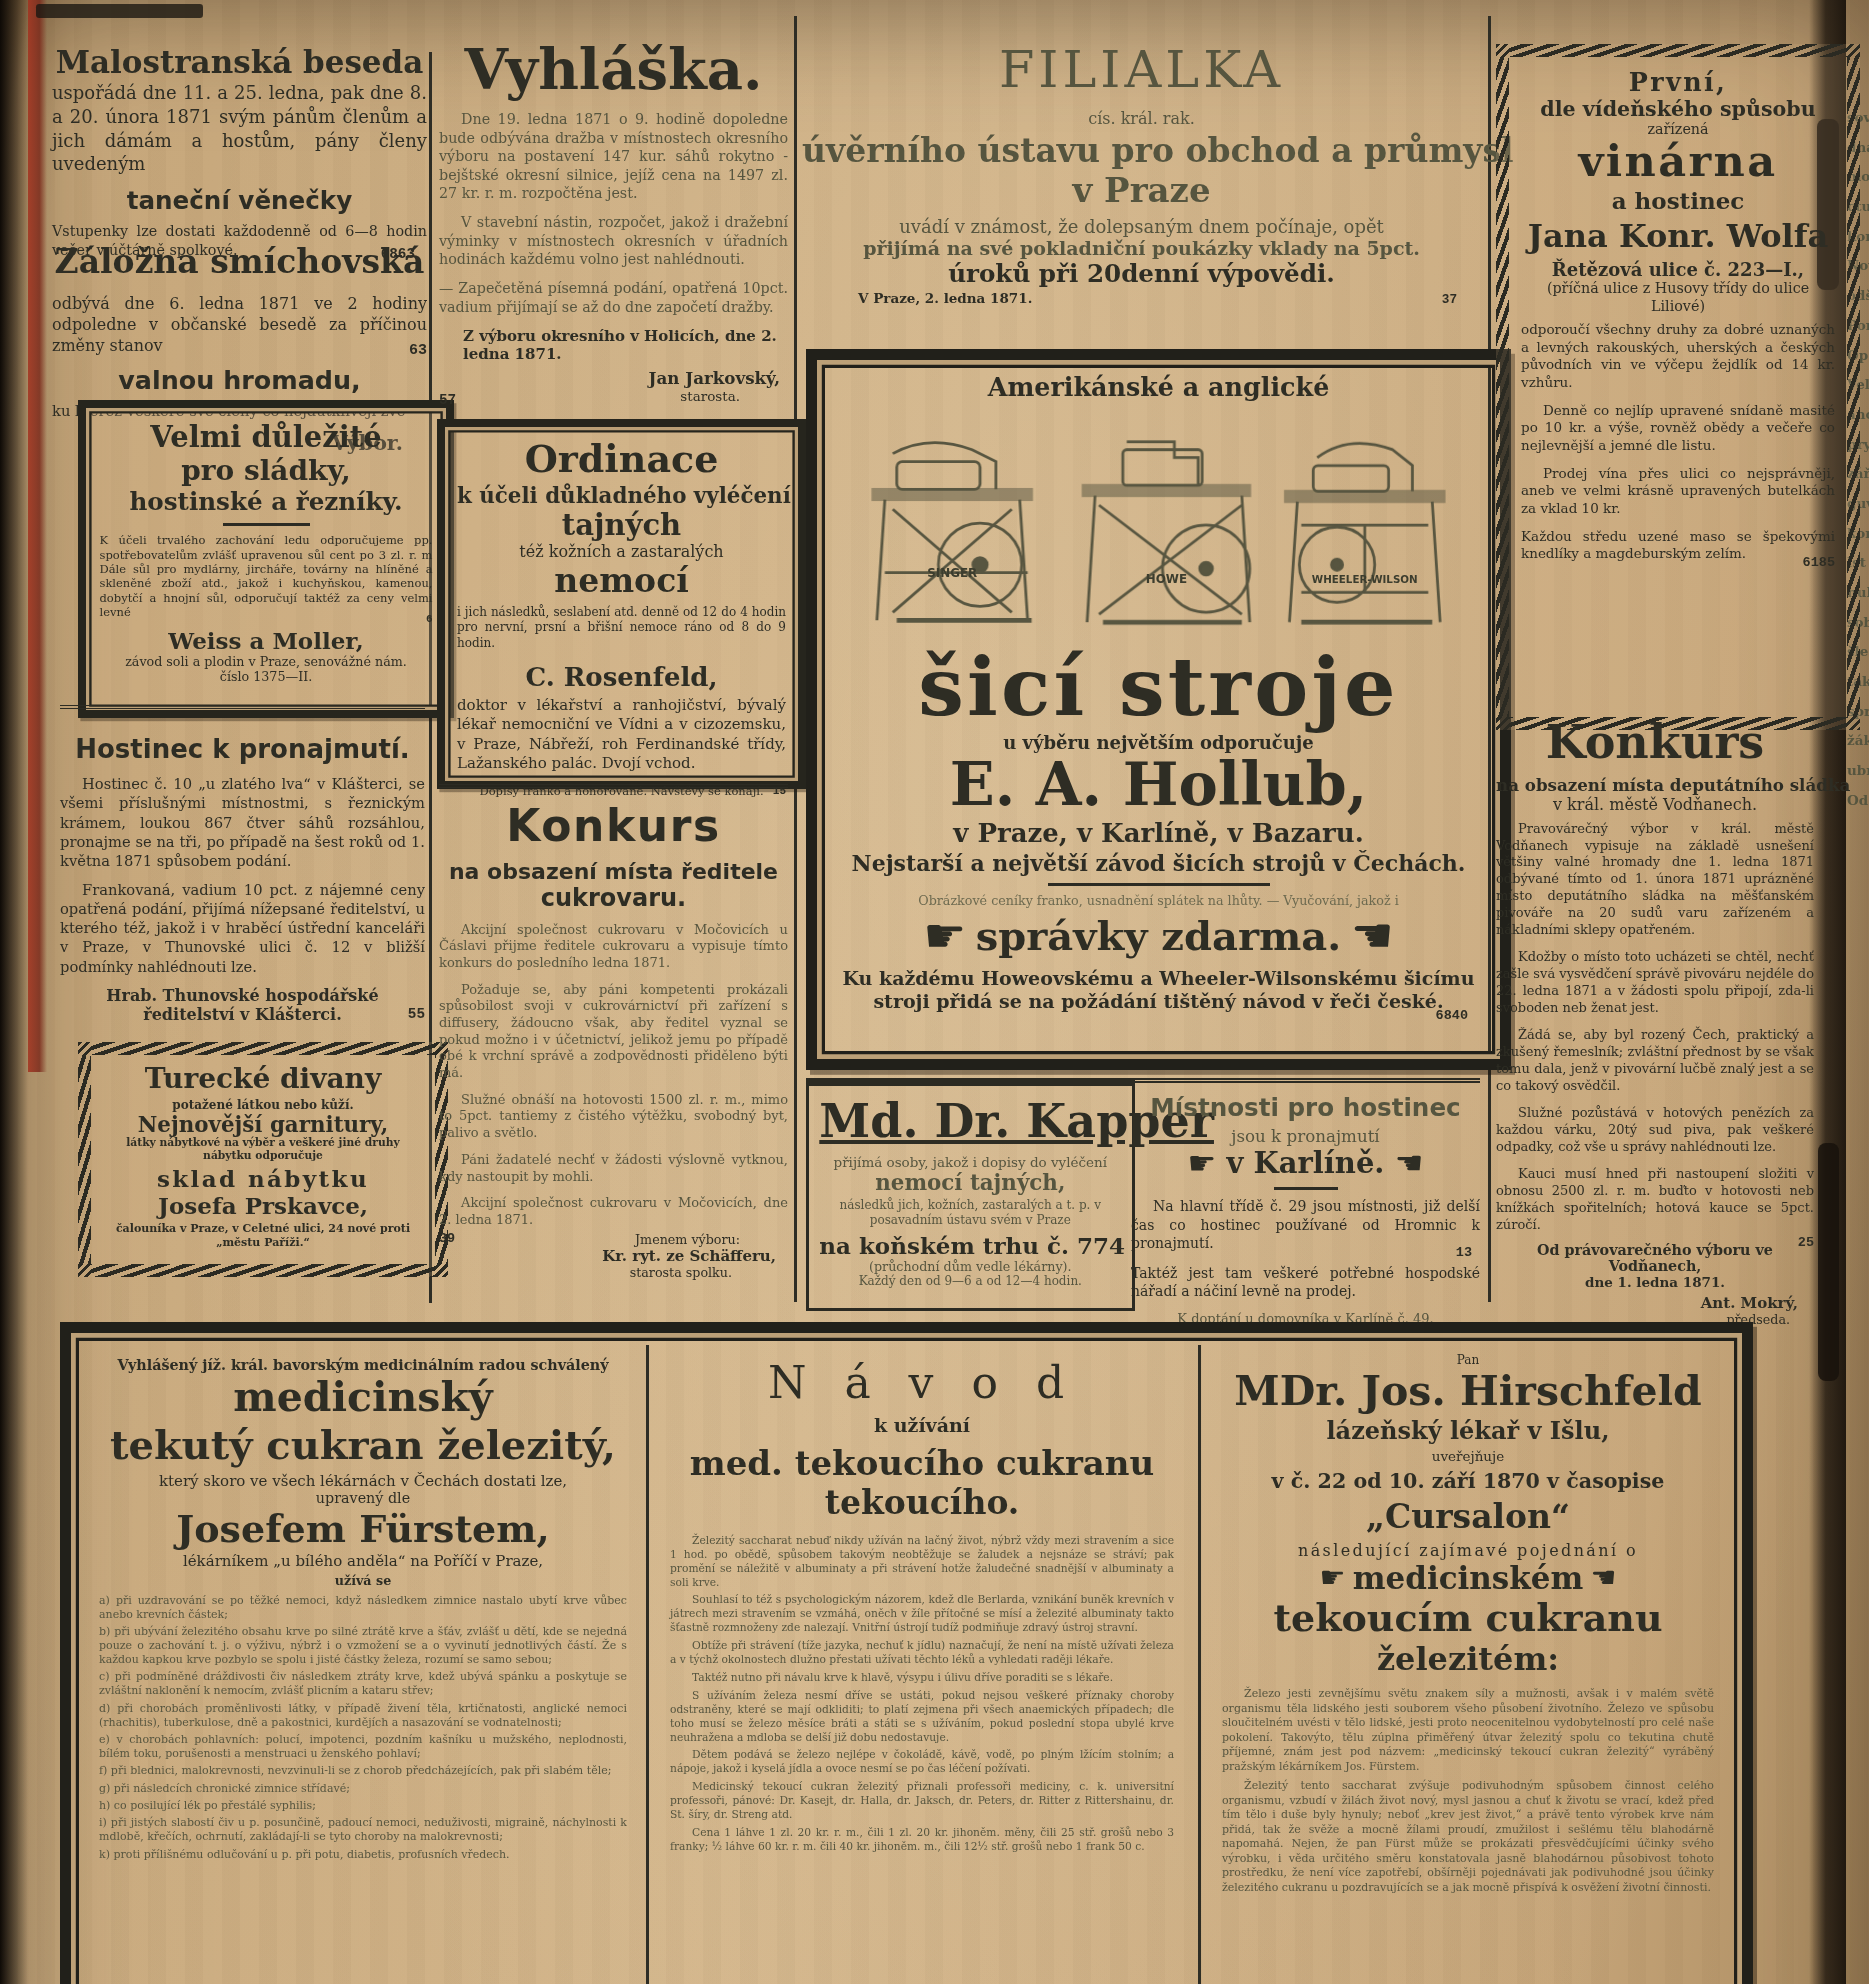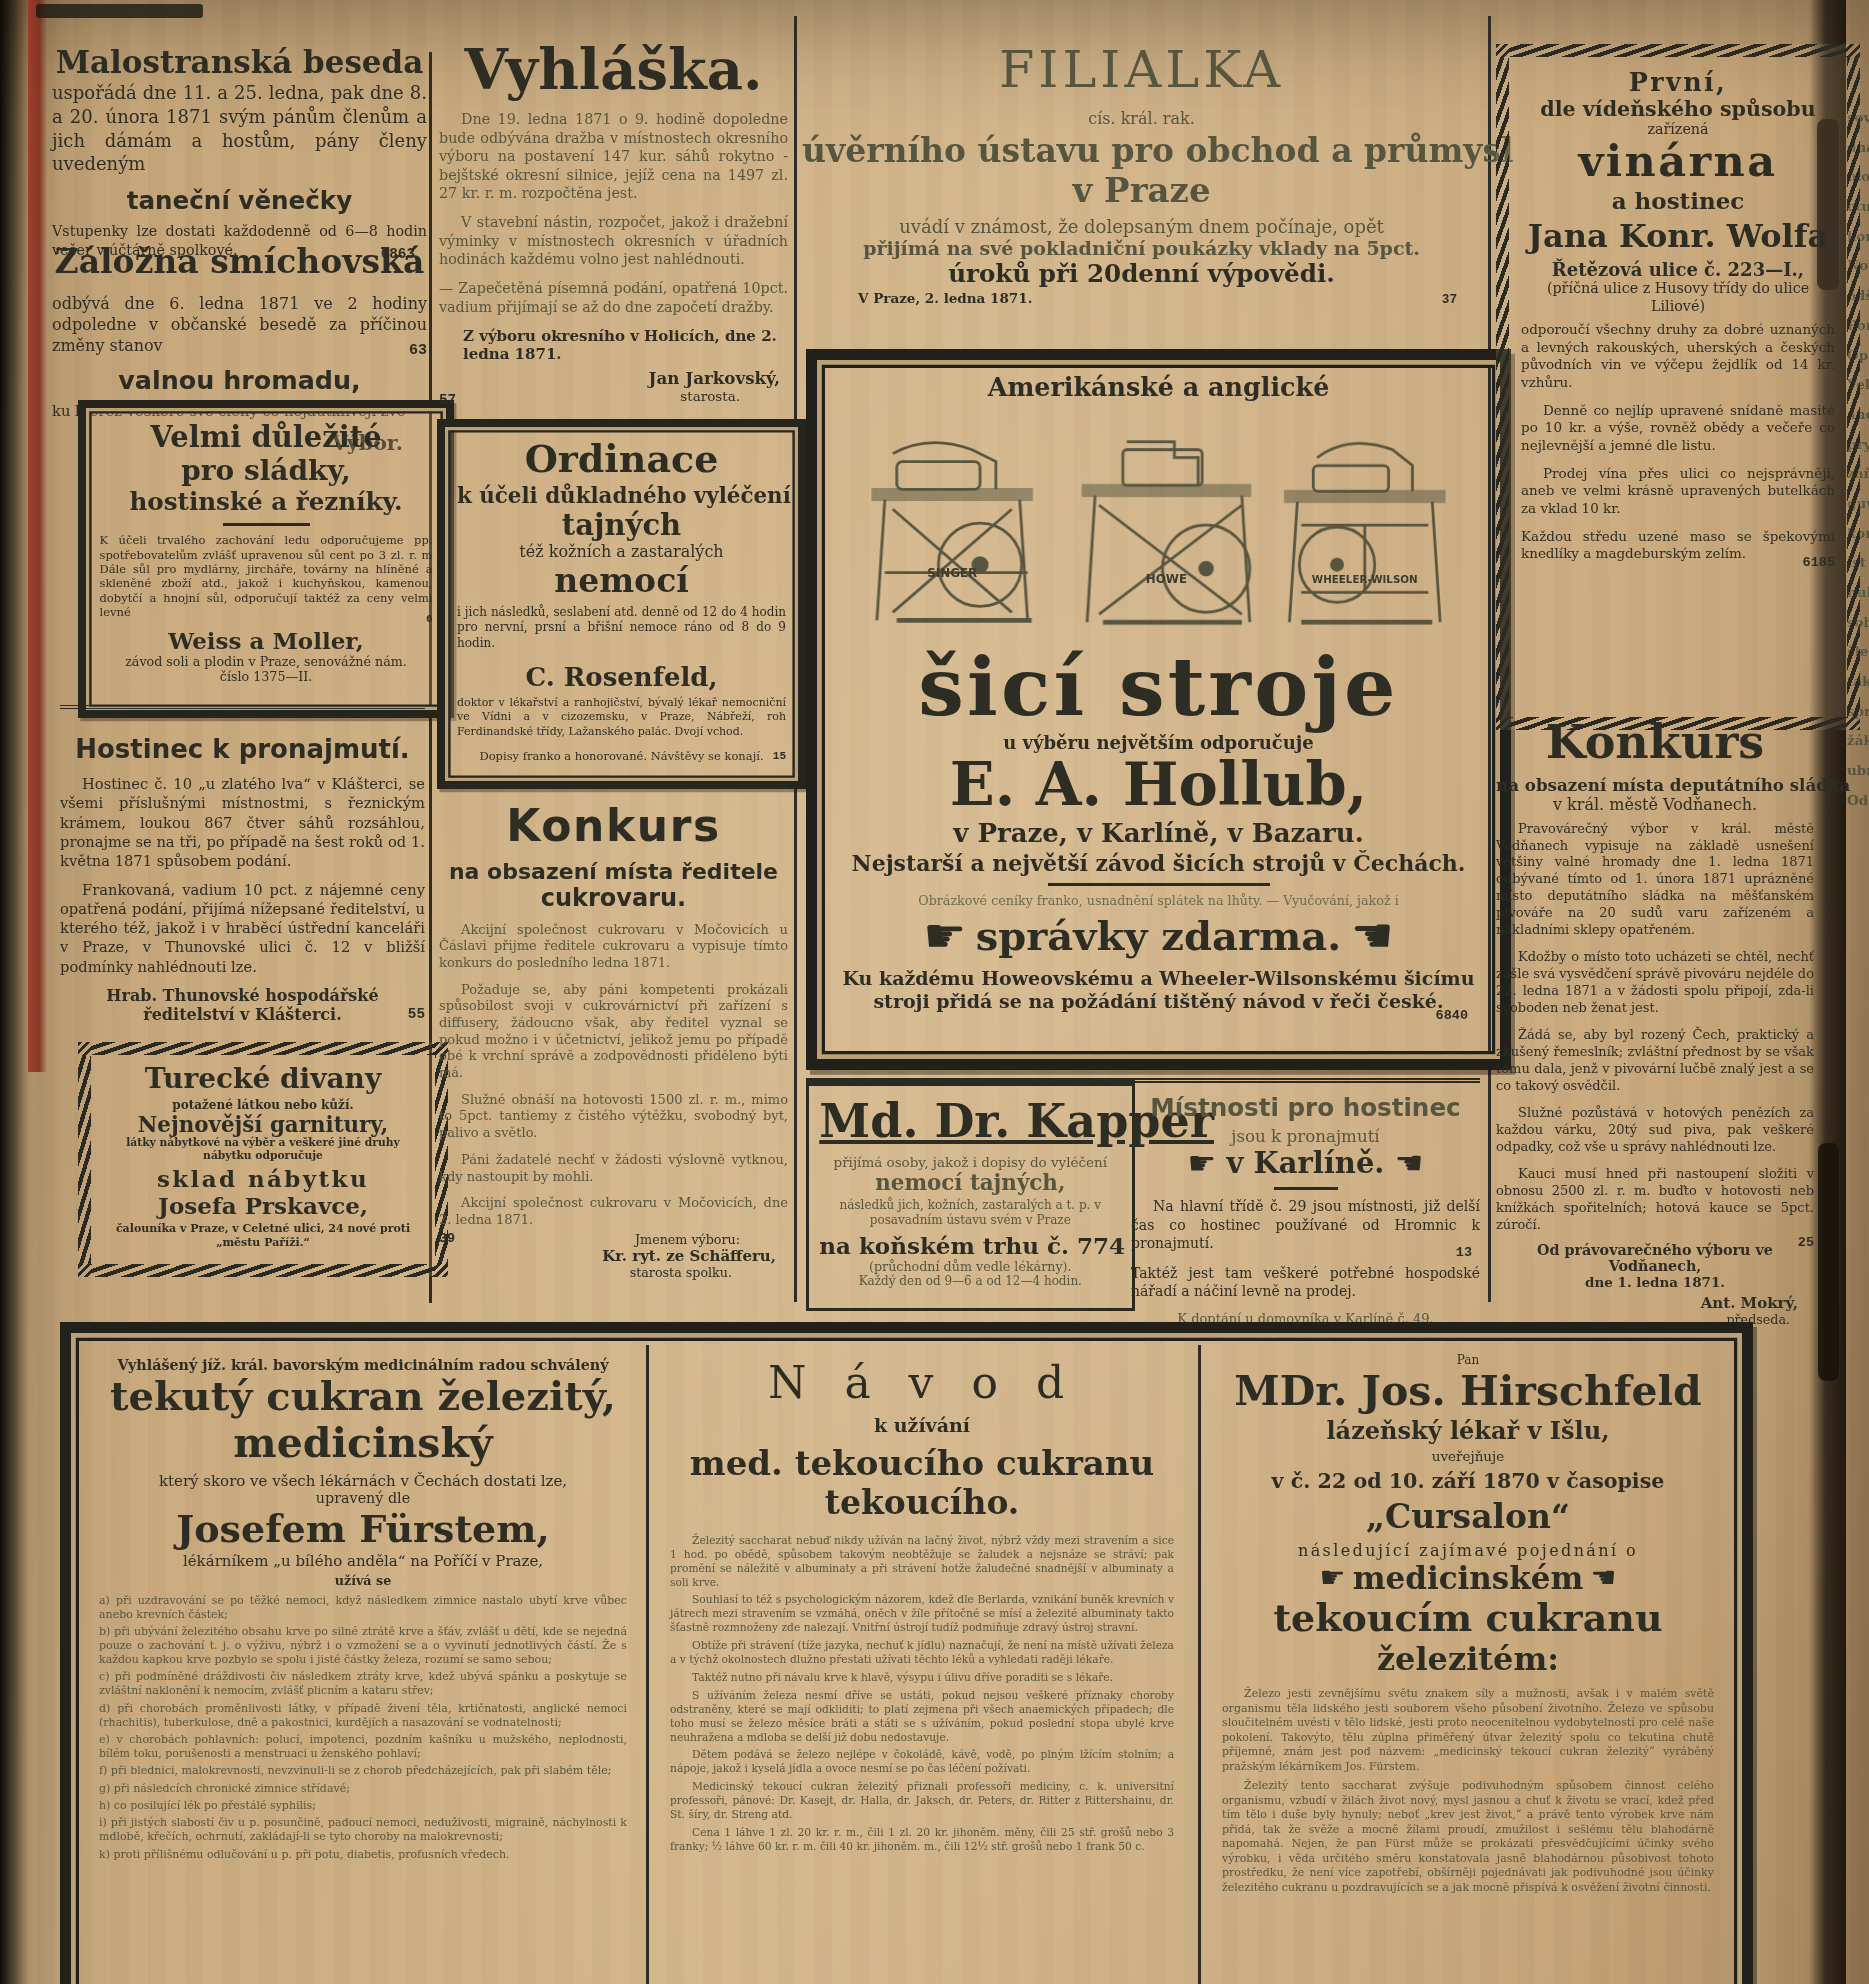--- a/index.html
+++ b/index.html
@@ -148,21 +148,21 @@
   </div>
 
   <div class="sec box3d flow ctr" style="left:437px;top:419px;width:329px;height:337px;padding:8.7px 12px;">
     <div class="b nw" style="font-size:38px;">Ordinace</div>
     <div class="b nw" style="font-size:21.4px;margin-top:2.4px;">k účeli důkladného vyléčení</div>
     <div class="b nw" style="font-size:29px;">tajných</div>
     <div style="font-size:16px;">též kožních a zastaralých</div>
     <div class="b nw" style="font-size:33px;">nemocí</div>
     <p class="jst" style="font-size:12px;line-height:1.3;margin-top:4.8px;">i jich následků, seslabení atd. denně od 12 do 4 hodin pro nervní, prsní a břišní nemoce ráno od 8 do 9 hodin.</p>
     <div class="b nw" style="font-size:26px;">C. Rosenfeld,</div>
-    <p class="jst" style="font-size:11px;line-height:1.3;margin-top:4px;">doktor v lékařství a ranhojičství, bývalý lékař nemocniční ve Vídni a v cizozemsku, v Praze, Nábřeží, roh Ferdinandské třídy, Lažanského palác.  Dvojí vchod.</p>
+    <p class="jst" style="font-size:15px;line-height:1.3;margin-top:4px;">doktor v lékařství a ranhojičství, bývalý lékař nemocniční ve Vídni a v cizozemsku, v Praze, Nábřeží, roh Ferdinandské třídy, Lažanského palác.  Dvojí vchod.</p>
     <div style="font-size:11.5px;">Dopisy franko a honorované.  Návštěvy se konají.</div>
     <div class="rgt num" style="font-size:11px;margin-top:-13.5px;">15</div>
   </div>
 
   <div class="sec flow" style="left:439px;top:784px;width:349px;border-top:4px double #2c2b23;padding-top:12px;">
     <div class="ctr b sans nw" style="font-size:44px;letter-spacing:1.6px;">Konkurs</div>
     <div class="ctr b sans nw" style="font-size:22px;margin-top:8px;">na obsazení místa ředitele</div>
     <div class="ctr b sans nw" style="font-size:24px;">cukrovaru.</div>
     <p class="jst indent faded" style="font-size:13px;line-height:1.28;margin-top:9.5px;">Akcijní společnost cukrovaru v Močovicích u Čáslavi přijme ředitele cukrovaru a vypisuje tímto konkurs do posledního ledna 1871.</p>
     <p class="jst indent faded" style="font-size:13px;line-height:1.28;">Požaduje se, aby páni kompetenti prokázali spůsobilost svoji v cukrovárnictví při zařízení s diffusery, žádoucno však, aby ředitel vyznal se pokud možno i v účetnictví, jelikož jemu po případě obé k vrchní správě a zodpovědnosti přiděleno býti má.</p>
@@ -297,22 +297,22 @@
     <div class="rgt b" style="font-size:15px;margin-top:4px;padding-right:16px;">Ant. Mokrý,</div>
     <div class="rgt" style="font-size:12.7px;padding-right:24px;">předseda.</div>
   </div>
 
   <div class="sec boxheavy" style="left:60px;top:1322px;width:1671px;height:1183px;">
     <div class="vrule" style="left:575px;top:12px;height:683px;"></div>
     <div class="vrule" style="left:1127px;top:12px;height:683px;"></div>
 
     <div class="sec flow ctr" style="left:28px;top:24px;width:528px;">
       <div class="b nw" style="font-size:14.3px;">Vyhlášený jíž. král. bavorským medicinálním radou schválený</div>
+      <div class="b nw" style="font-size:41px;line-height:1.2;">medicinský</div>
       <div class="b nw" style="font-size:40px;line-height:1.15;">tekutý cukran železitý,</div>
-      <div class="b nw" style="font-size:41px;line-height:1.2;">medicinský</div>
       <div style="font-size:15px;margin-top:4px;">který skoro ve všech lékárnách v Čechách dostati lze,</div>
       <div style="font-size:14.3px;">upravený dle</div>
       <div class="b nw" style="font-size:38px;line-height:1.2;">Josefem Fürstem,</div>
       <div style="font-size:15px;">lékárníkem „u bílého anděla“ na Poříčí v Praze,</div>
       <div class="b" style="font-size:12.7px;margin:3.2px 0 5.6px;">užívá se</div>
       <div class="jst" style="text-align:justify;">
         <p class="faded" style="font-size:11px;line-height:1.28;margin-bottom:3.2px;">a) při uzdravování se po těžké nemoci, když následkem zimnice nastalo ubytí krve vůbec anebo krevních částek;</p>
         <p class="faded" style="font-size:11px;line-height:1.28;margin-bottom:3.2px;">b) při ubývání železitého obsahu krve po silné ztrátě krve a šťáv, zvlášť u dětí, kde se nejedná pouze o zachování t. j. o výživu, nýbrž i o vzmožení se a o vyvinutí jednotlivých částí. Že s každou kapkou krve pozbylo se spolu i jisté částky železa, rozumí se samo sebou;</p>
         <p class="faded" style="font-size:11px;line-height:1.28;margin-bottom:3.2px;">c) při podmíněné dráždivosti čiv následkem ztráty krve, kdež ubývá spánku a poskytuje se zvláštní naklonění k nemocím, zvlášť plicním a kataru střev;</p>
         <p class="faded" style="font-size:11px;line-height:1.28;margin-bottom:3.2px;">d) při chorobách proměnlivosti látky, v případě živení těla, krtičnatosti, anglické nemoci (rhachitis), tuberkulose, dně a pakostnici, kurdějích a nasazování se vodnatelnosti;</p>

